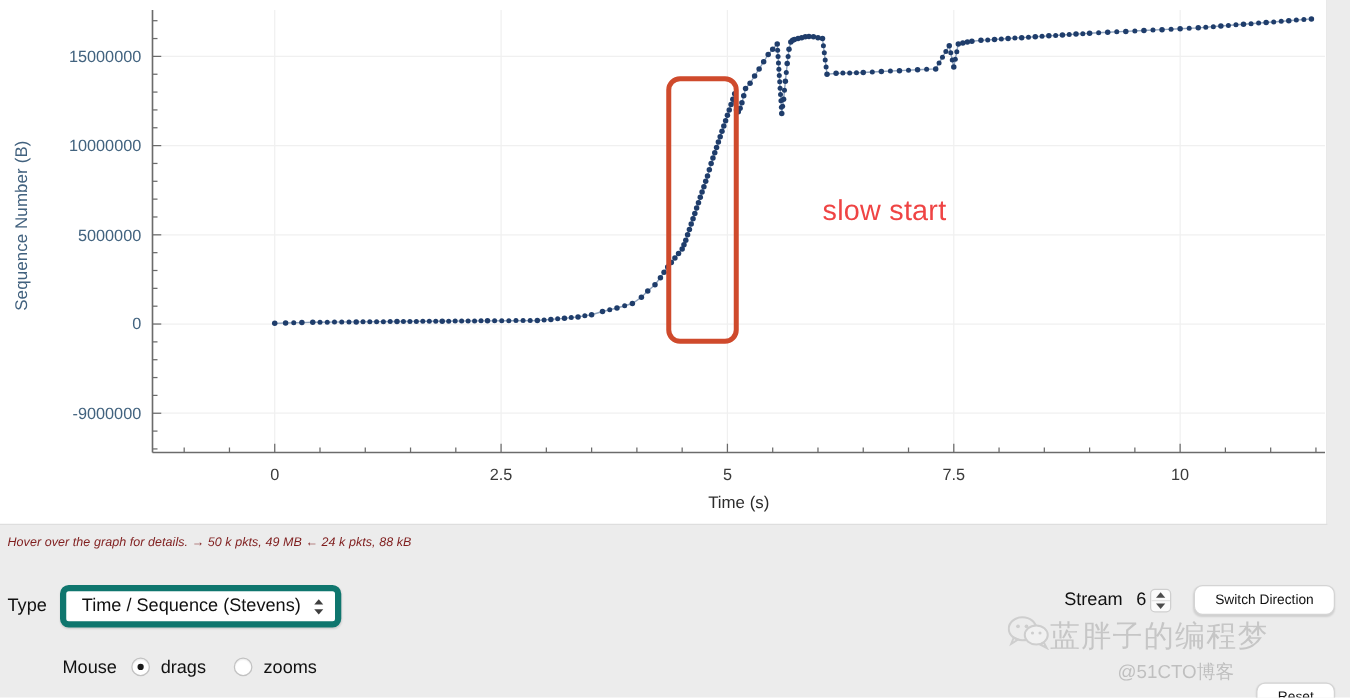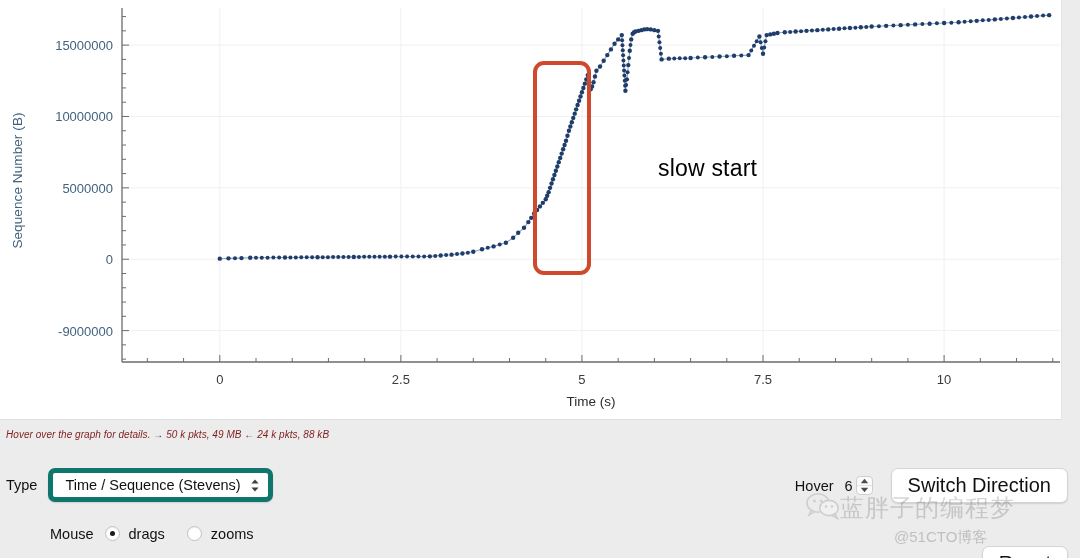--- a/index.html
+++ b/index.html
@@ -91,21 +91,21 @@
   .stepper{
     display:inline-flex;flex-direction:column;
     border:1px solid #cfcfcf;border-radius:4px;background:#fbfbfb;
     line-height:0;overflow:hidden;
   }
   .stepper div{padding:1px 3px;}
   .stepper div+div{border-top:1px solid #e3e3e3;}
 
   .btn{
     background:#fff;border:1px solid #d4d4d4;border-radius:7px;
-    padding:5px 16px;font-size:20px;color:#111;
+    padding:5px 16px;font-size:11px;color:#111;
     box-shadow:0 1px 1.5px rgba(0,0,0,.12);
     cursor:default;white-space:nowrap;
     font-family:"Liberation Sans", sans-serif;
   }
 
   .radio-group{display:flex;align-items:flex-start;gap:9px;margin-right:22px;}
   .radio{
     width:15px;height:15px;border-radius:50%;
     border:1px solid #c2c2c2;background:#fff;
     box-shadow:inset 0 1px 1px rgba(0,0,0,.07);
@@ -438,21 +438,21 @@
         <div class="tick-x" style="left: 763.027px;">7.5</div>
         <div class="tick-x" style="left: 944.108px;">10</div>
       </div>
 
     <div class="ylabel">
       <span>Sequence Number (B)</span>
     </div>
     <div class="xlabel">Time (s)</div>
 
     <div class="ann-box" id="ann-box" style="left: 533.416px; top: 60.8145px; width: 57.2216px; height: 214.113px; border-color: rgb(207, 74, 44);"></div>
-    <div class="ann-text" id="ann-text" style="left: 658px; top: 154.726px; color: #000000;">slow start</div>
+    <div class="ann-text" id="ann-text" style="left: 658px; top: 154.726px; color: #ef4444;">slow start</div>
   </div>
 
   <div class="hint">Hover over the graph for details. → 50 k pkts, 49 MB ← 24 k pkts, 88 kB</div>
 
   <div class="row row-type">
     <div class="ctl-label">Type</div>
     <div class="select-box">
       <span>Time / Sequence (Stevens)</span>
       <span class="chev">
         <svg width="10" height="15" viewBox="0 0 10 15">
@@ -469,21 +469,21 @@
       <span class="radio on"></span>
       <span class="radio-label">drags</span>
     </div>
     <div class="radio-group">
       <span class="radio"></span>
       <span class="radio-label">zooms</span>
     </div>
   </div>
 
   <div class="row row-stream">
-    <div class="ctl-label">Hover</div>
+    <div class="ctl-label">Stream</div>
     <div class="stepper-val">6</div>
     <div class="stepper">
       <div>
         <svg width="9" height="6" viewBox="0 0 9 6">
             <path d="M4.5 0.8 L8.2 5.2 L0.8 5.2 Z" fill="#4c4c4c"></path>
           </svg>
       </div>
       <div>
         <svg width="9" height="6" viewBox="0 0 9 6">
             <path d="M4.5 5.2 L0.8 0.8 L8.2 0.8 Z" fill="#4c4c4c"></path>

